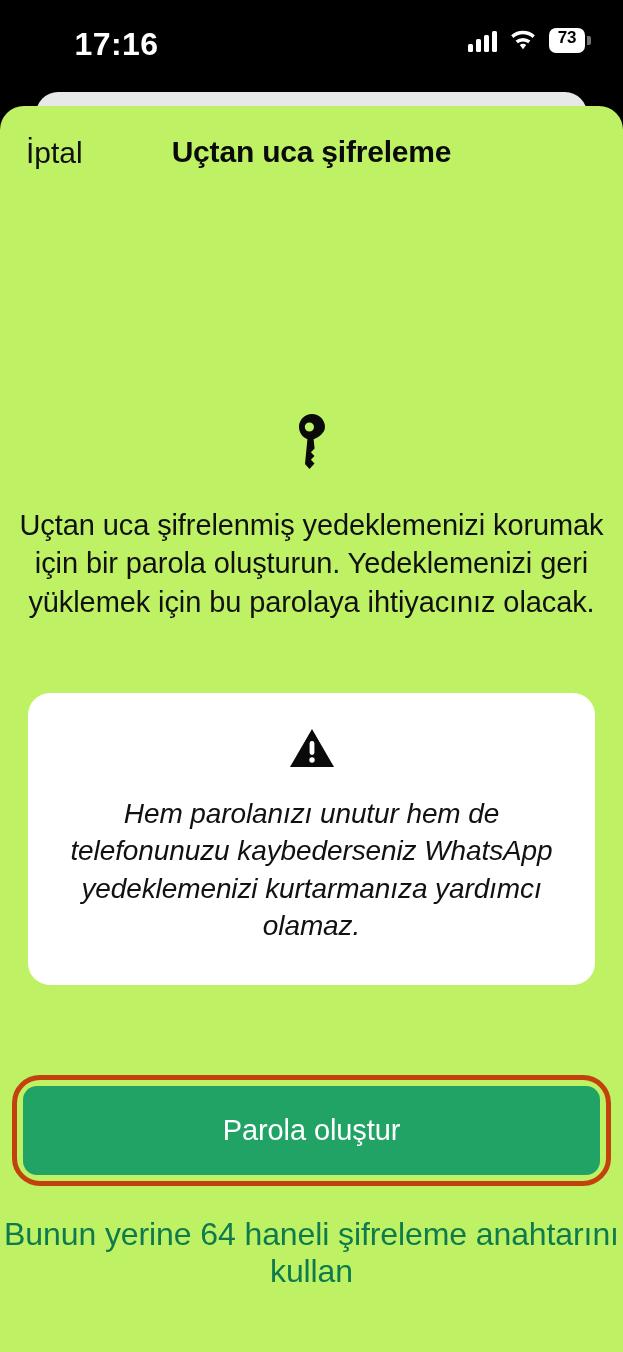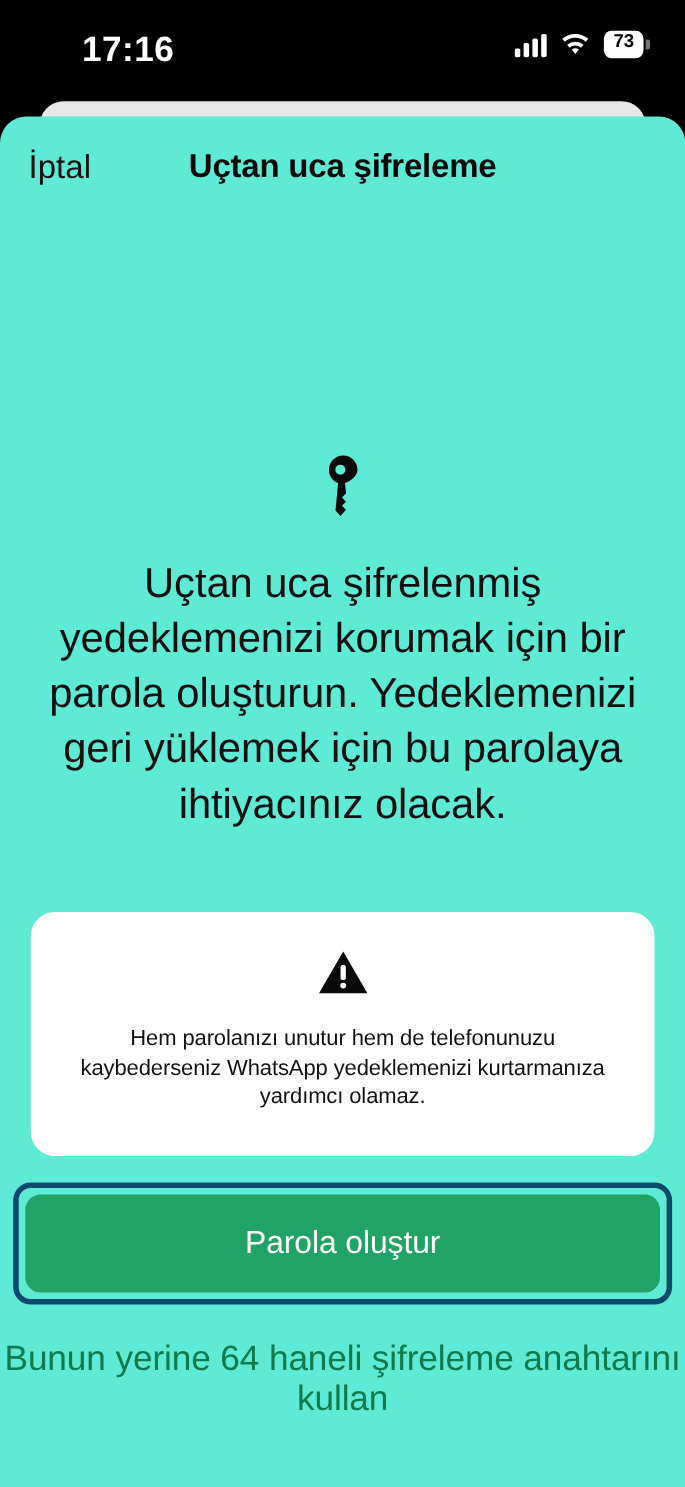--- a/index.html
+++ b/index.html
@@ -100,21 +100,21 @@
     height: 40px;
     background: #e8e8e8;
     border-radius: 22px 22px 0 0;
   }
   .sheet {
     position: absolute;
     top: 106px;
     left: 0;
     right: 0;
     bottom: 0;
-    background: #5eead4;
+    background: #bef264;
     border-radius: 24px 24px 0 0;
     overflow: hidden;
   }
 
   .nav {
     position: relative;
     height: 92px;
     display: flex;
     align-items: center;
   }
@@ -143,21 +143,21 @@
     margin-top: 214px;
     text-align: center;
   }
   .key-icon {
     display: block;
     margin: 0 auto 36px;
     width: 48px;
     height: 58px;
   }
   .hero-text {
-    font-size: 38px;
+    font-size: 29px;
     line-height: 1.32;
     color: #111111;
     padding: 0 12px;
     letter-spacing: -0.1px;
     margin-top: 11px;
   }
 
   
   .warn-card {
     margin: 72px 28px 0;
@@ -166,37 +166,38 @@
     padding: 34px 40px 40px;
     text-align: center;
   }
   .warn-icon {
     display: block;
     margin: 0 auto 26px;
     width: 46px;
     height: 42px;
   }
   .warn-text {
-    font-size: 20px;
+    font-size: 28px;
     line-height: 1.34;
     color: #111111;
     letter-spacing: -0.1px;
+    font-style: italic;
   }
 
   
   .bottom {
     position: absolute;
     left: 0;
     right: 0;
     bottom: 62px;
   }
   .cta-wrap {
     margin: 16px 12px;
-    border: 5px solid #0c4a6e;
-    border-radius: 16px;
+    border: 5px solid #c2410c;
+    border-radius: 28px;
     padding: 6px;
   }
   .cta {
     display: block;
     width: 100%;
     background: #21a366;
     color: #ffffff;
     border: none;
     border-radius: 14px;
     font-size: 29px;

